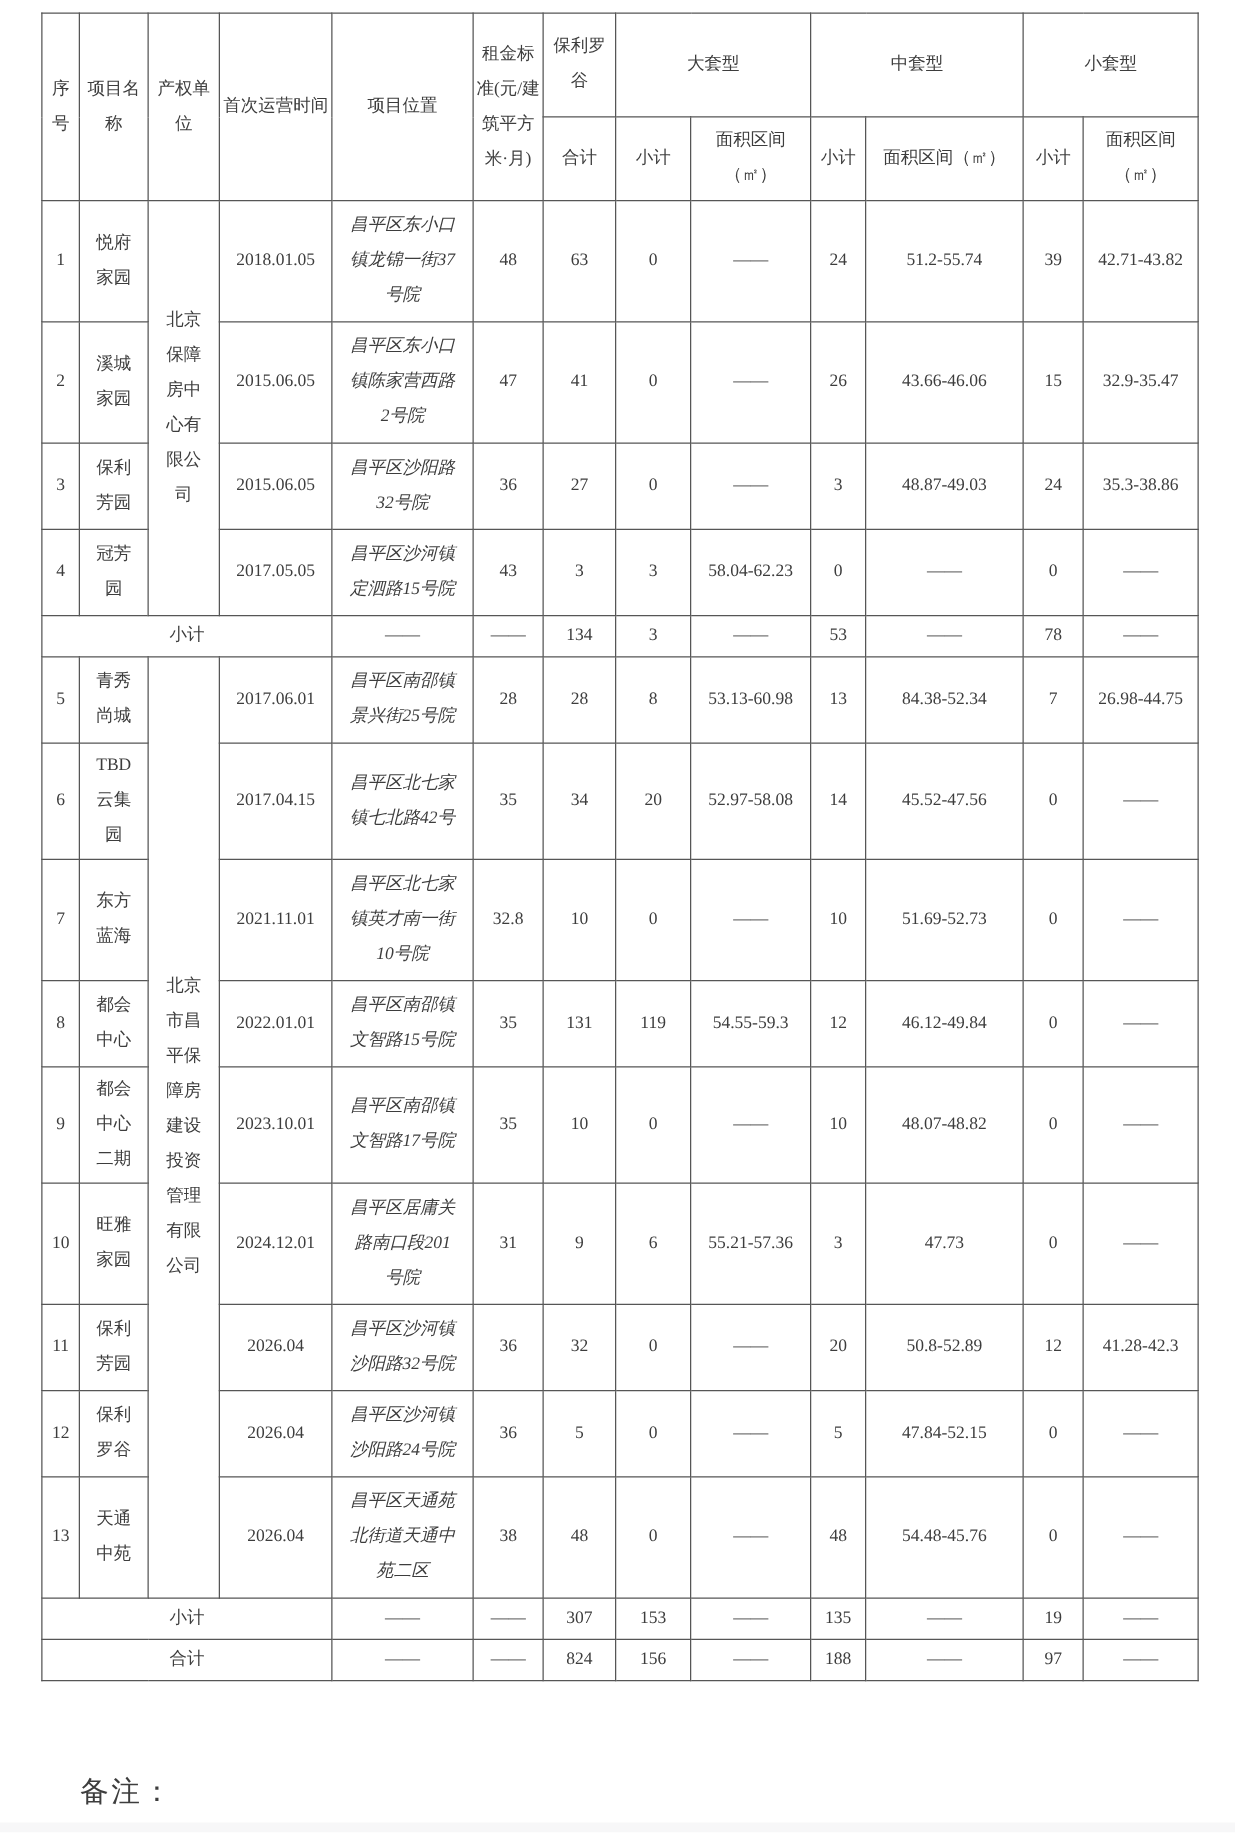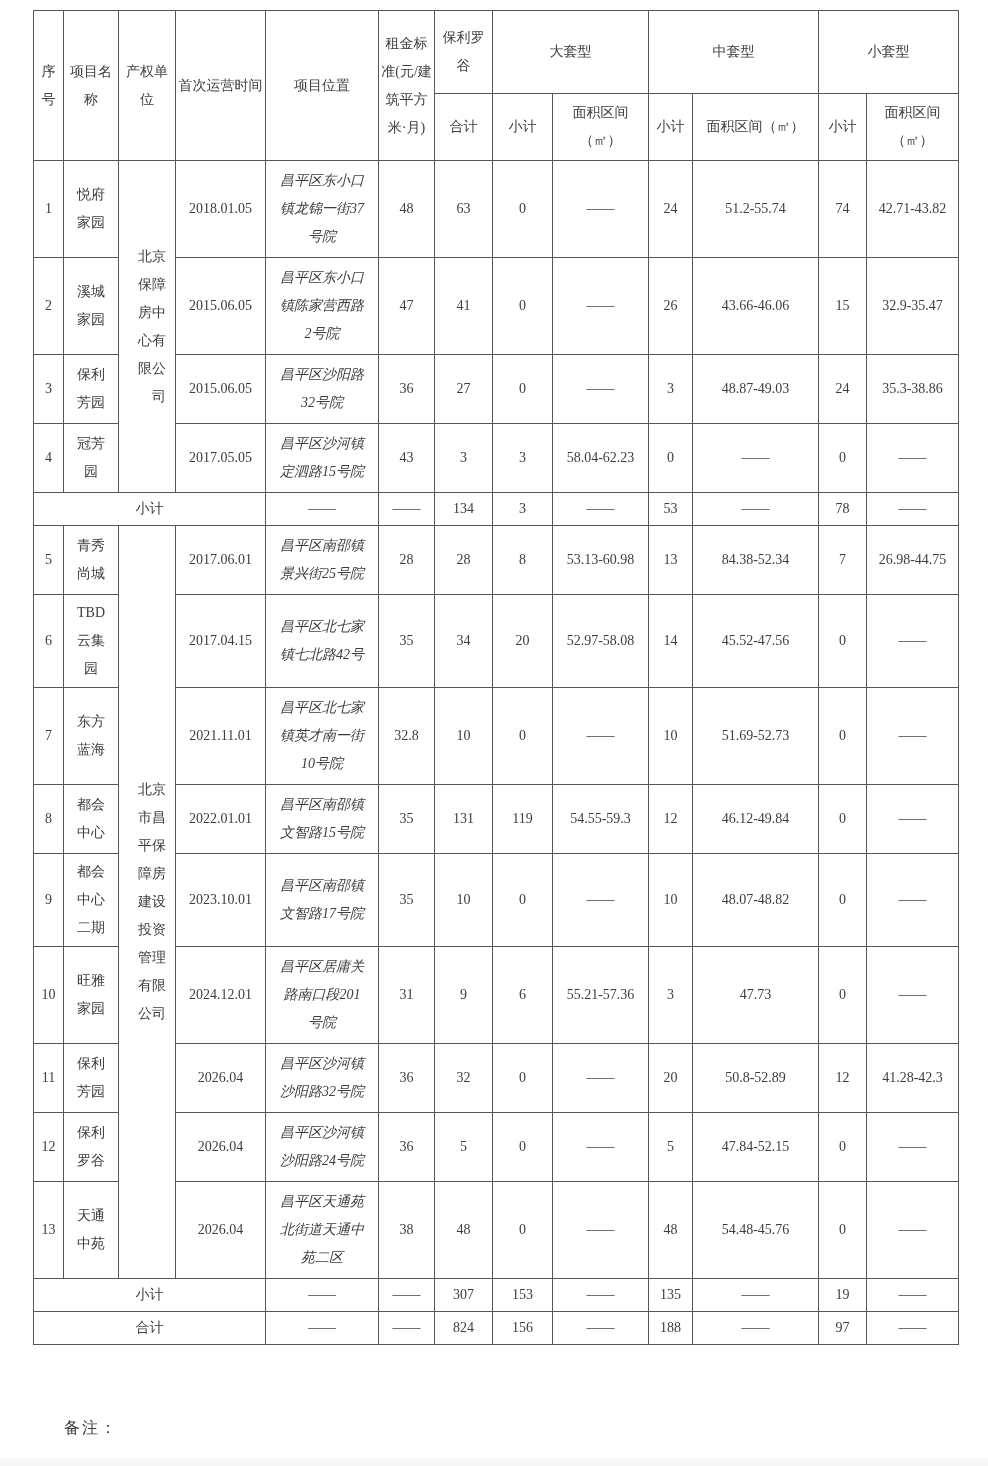--- a/index.html
+++ b/index.html
@@ -16,26 +16,26 @@
   th,td{
     border:1px solid #565656;
     text-align:center;vertical-align:middle;
     font-weight:normal;font-size:14px;line-height:28px;
     padding:4px 2px;word-break:break-all;
     color:#3d3d3d;background:#fff;
   }
   thead tr.h1 th{height:74px;}
   thead tr.h2 th{height:58px;}
   td.name{padding:4px 9px;}
-  td.owner{padding:4px 9px;text-align:right;}
+  td.owner{padding:4px 9px;}
   td.loc{padding:6px 11px;font-style:italic;}
   tr.summary td{line-height:22px;padding:5px 2px;}
   .note{
     position:absolute;left:64px;top:1418px;
-    font-size:16px;letter-spacing:2px;color:#3d3d3d;
+    font-size:23px;letter-spacing:2px;color:#3d3d3d;
   }
   .bottom-strip{position:absolute;left:0;bottom:0;width:988px;height:8px;background:#f7f7f8;}
 </style>
 </head>
 <body>
 
 <div class="page">
   <table class="housing">
     <colgroup>
       <col style="width:30px">
@@ -81,21 +81,21 @@
           <td class="name">悦府家园</td>
           <td rowspan="4" class="owner">北京保障房中心有限公司</td>
           <td>2018.01.05</td>
           <td class="loc">昌平区东小口镇龙锦一街37号院</td>
           <td>48</td>
           <td>63</td>
           <td>0</td>
           <td>——</td>
           <td>24</td>
           <td>51.2-55.74</td>
-          <td>74</td>
+          <td>39</td>
           <td>42.71-43.82</td>
         </tr>
         <tr>
           <td>2</td>
           <td class="name">溪城家园</td>
           <td>2015.06.05</td>
           <td class="loc">昌平区东小口镇陈家营西路2号院</td>
           <td>47</td>
           <td>41</td>
           <td>0</td>

